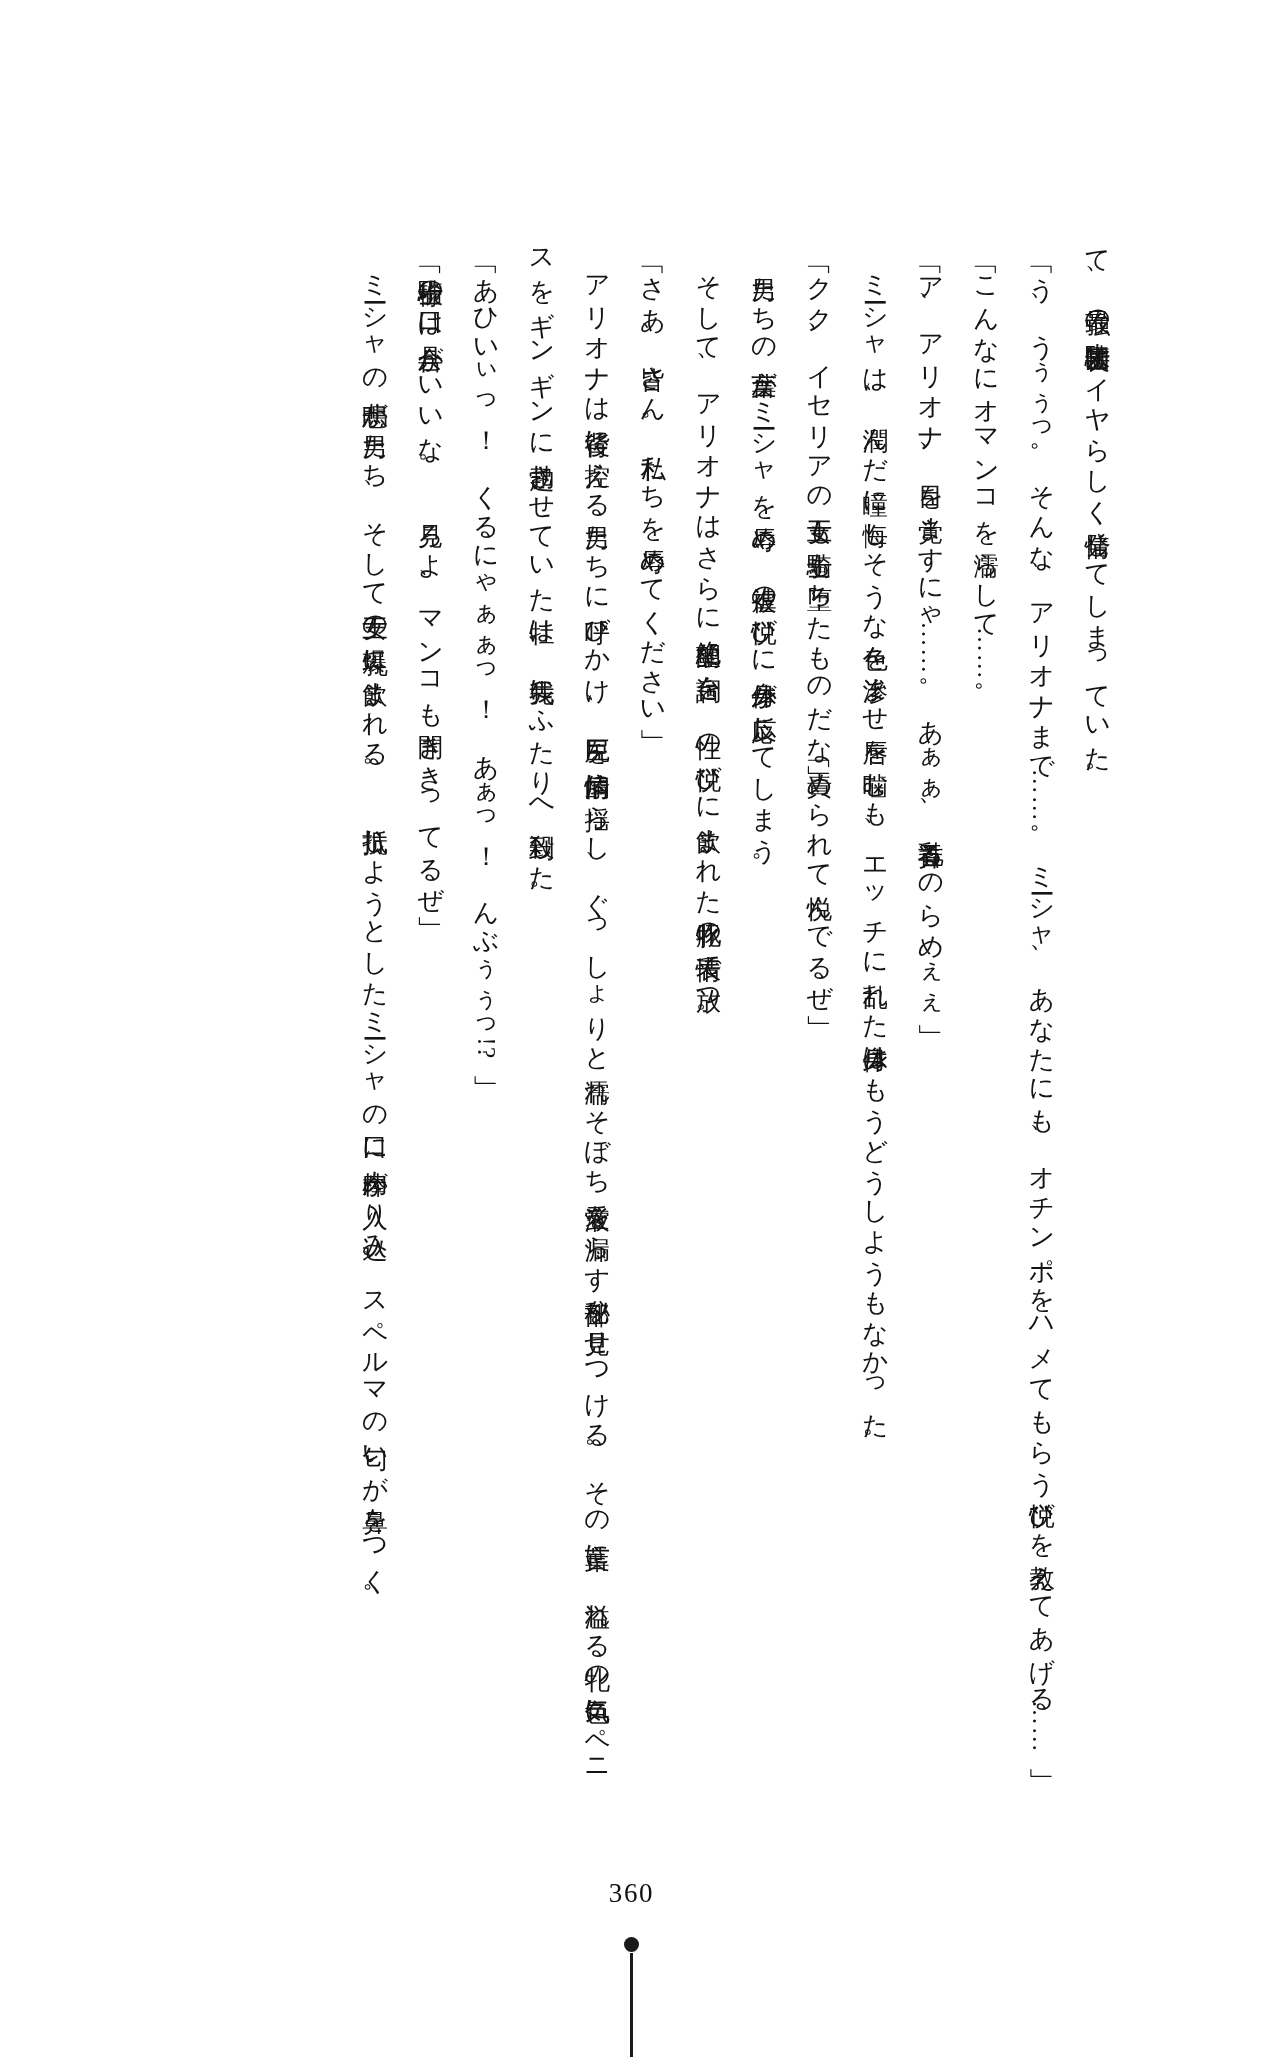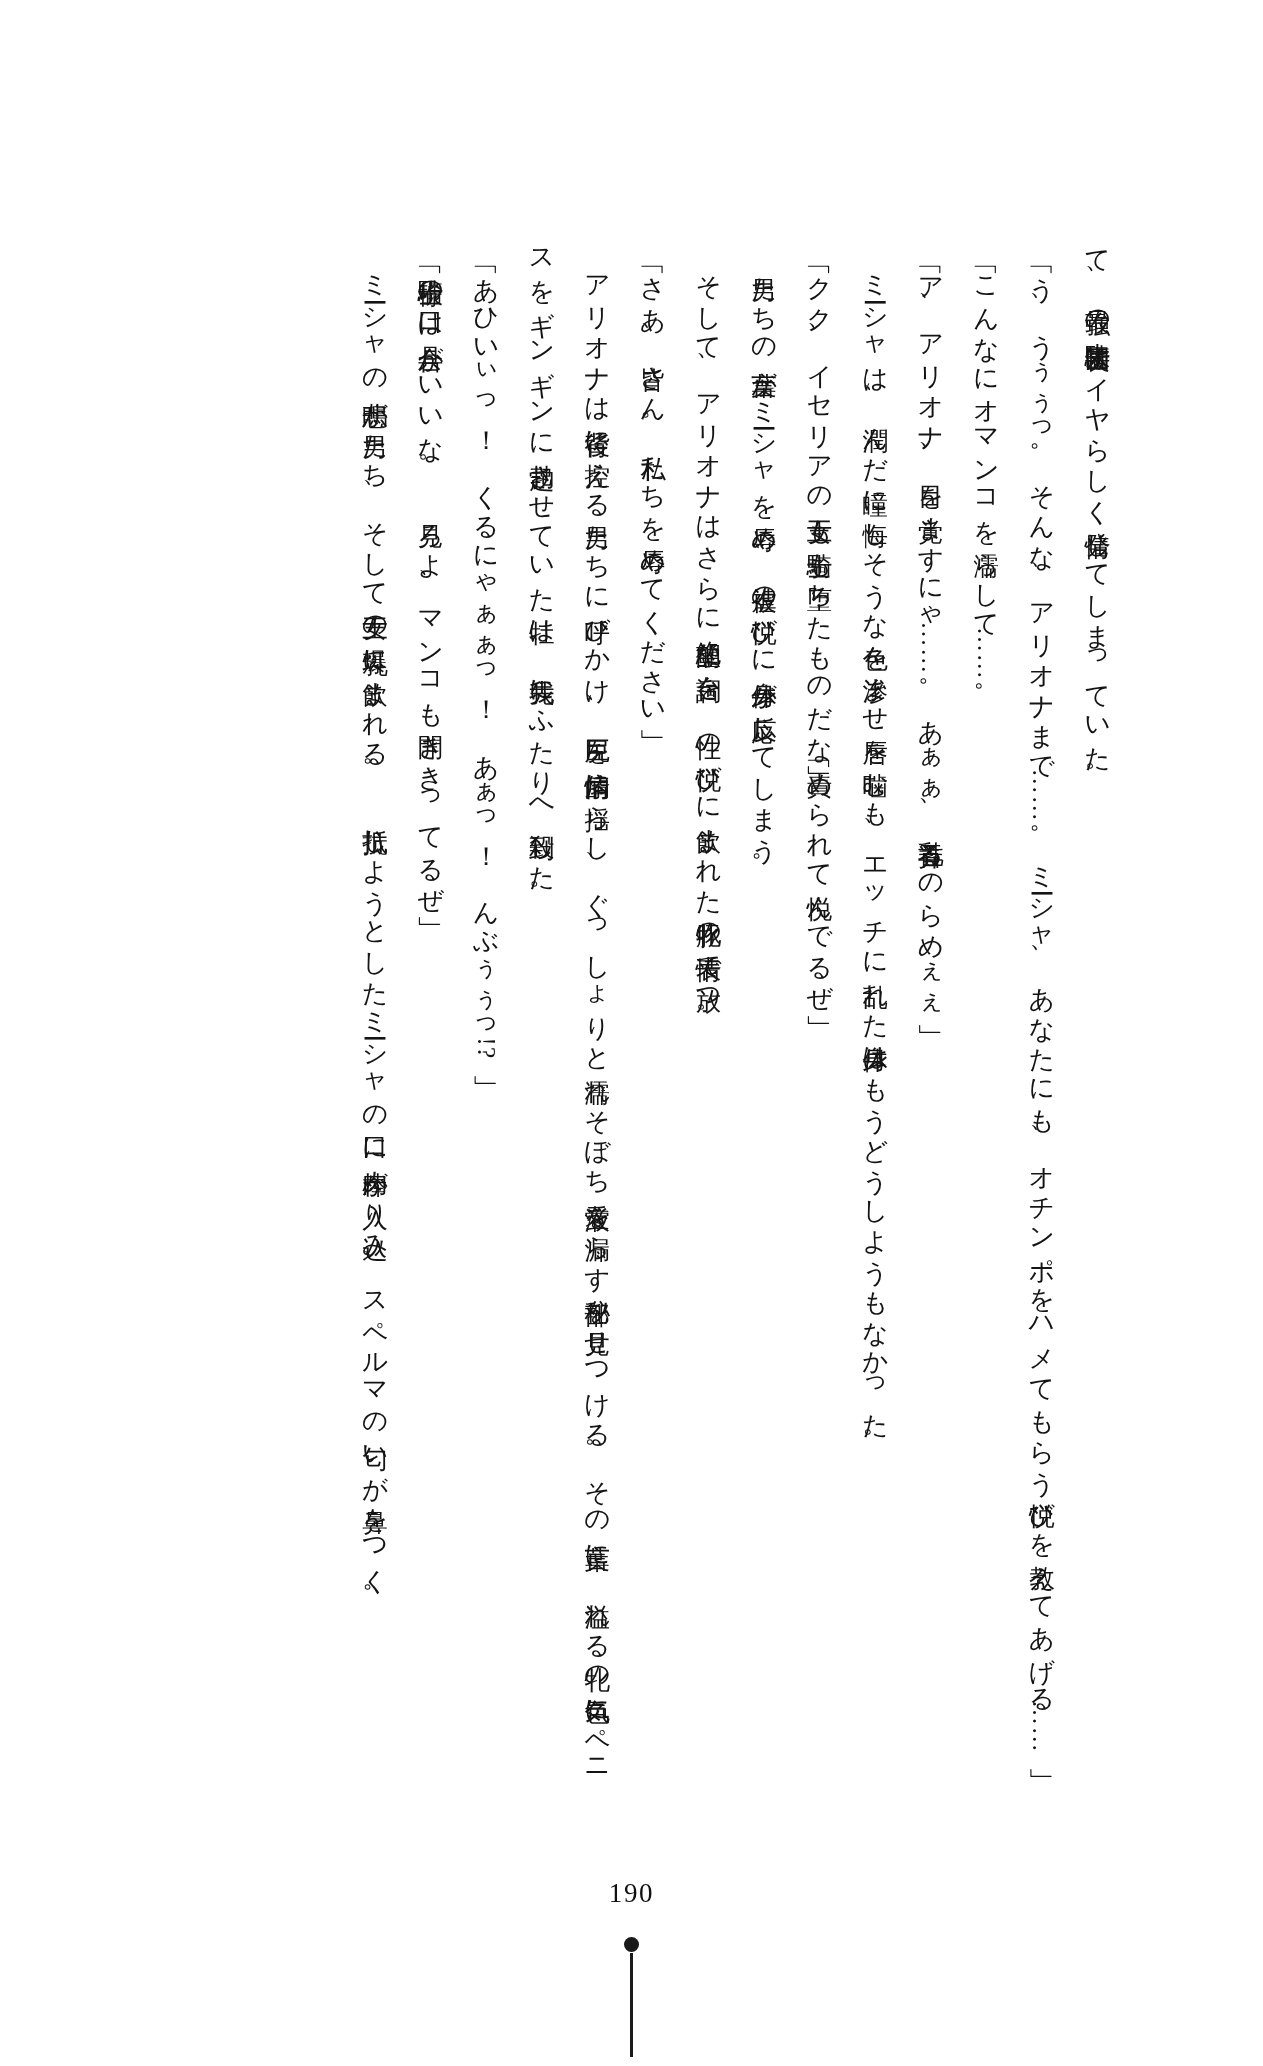--- a/index.html
+++ b/index.html
@@ -105,20 +105,20 @@
     <p class="indent">「クク、イセリアの女王も騎士も堕ちたものだな」「責められて悦んでるぜ」</p>
     <p class="indent">男たちの言葉がミーシャを辱め、被虐の悦びに身体が反応してしまう。</p>
     <p class="indent">そして、アリオナはさらに絶望的な台詞を、性の悦びに飲まれた牝豚の表情で放つ。</p>
     <p class="indent">「さあ、皆さん。私たちを辱めてください」</p>
     <p class="indent">アリオナは背後に控える男たちに呼びかけ、巨尻を扇情的に揺らし、ぐっしょりと濡れそぼち愛液を漏らす秘部を見せつける。その言葉に、溢れる牝の色気にペニスをギンギンに勃起させていた牡は、我先にふたりへ殺到した。</p>
     <p class="indent">「あひいぃっ！　くるにゃぁぁっ！　あぁっ！　んぶぅぅっ!?」</p>
     <p class="indent">「騎士様の口は具合がいいな。　見ろよ、マンコも開ききってるぜ」</p>
     <p class="indent">ミーシャの悲鳴が男たち、そして女王の爆乳に飲まれる。　抵抗しようとしたミーシャの口に肉棒が入り込み、スペルマの匂いが鼻をつく。</p>
   </div>
 
-  <div class="page-number">190</div>
+  <div class="page-number">360</div>
 
   <div class="footer-mark">
     <div class="dot"></div>
     <div class="stem"></div>
   </div>
 
 </div>
 
 </body></html>

